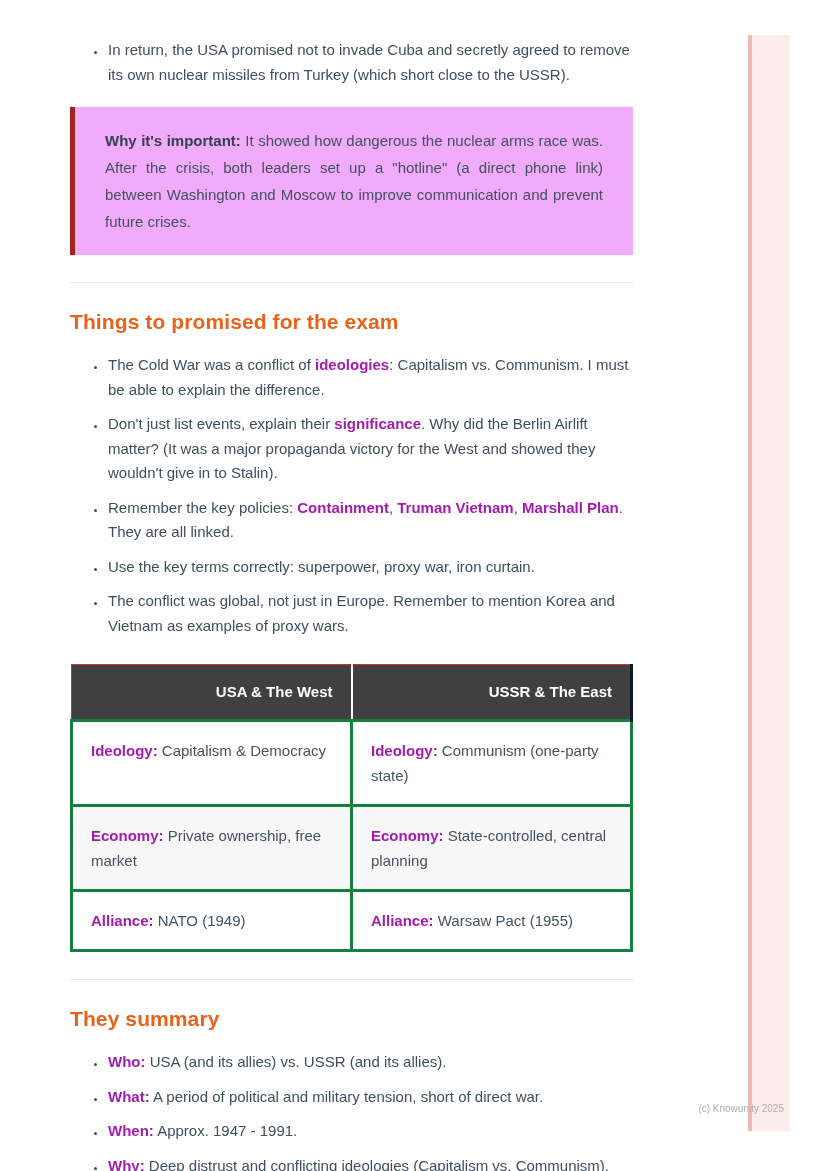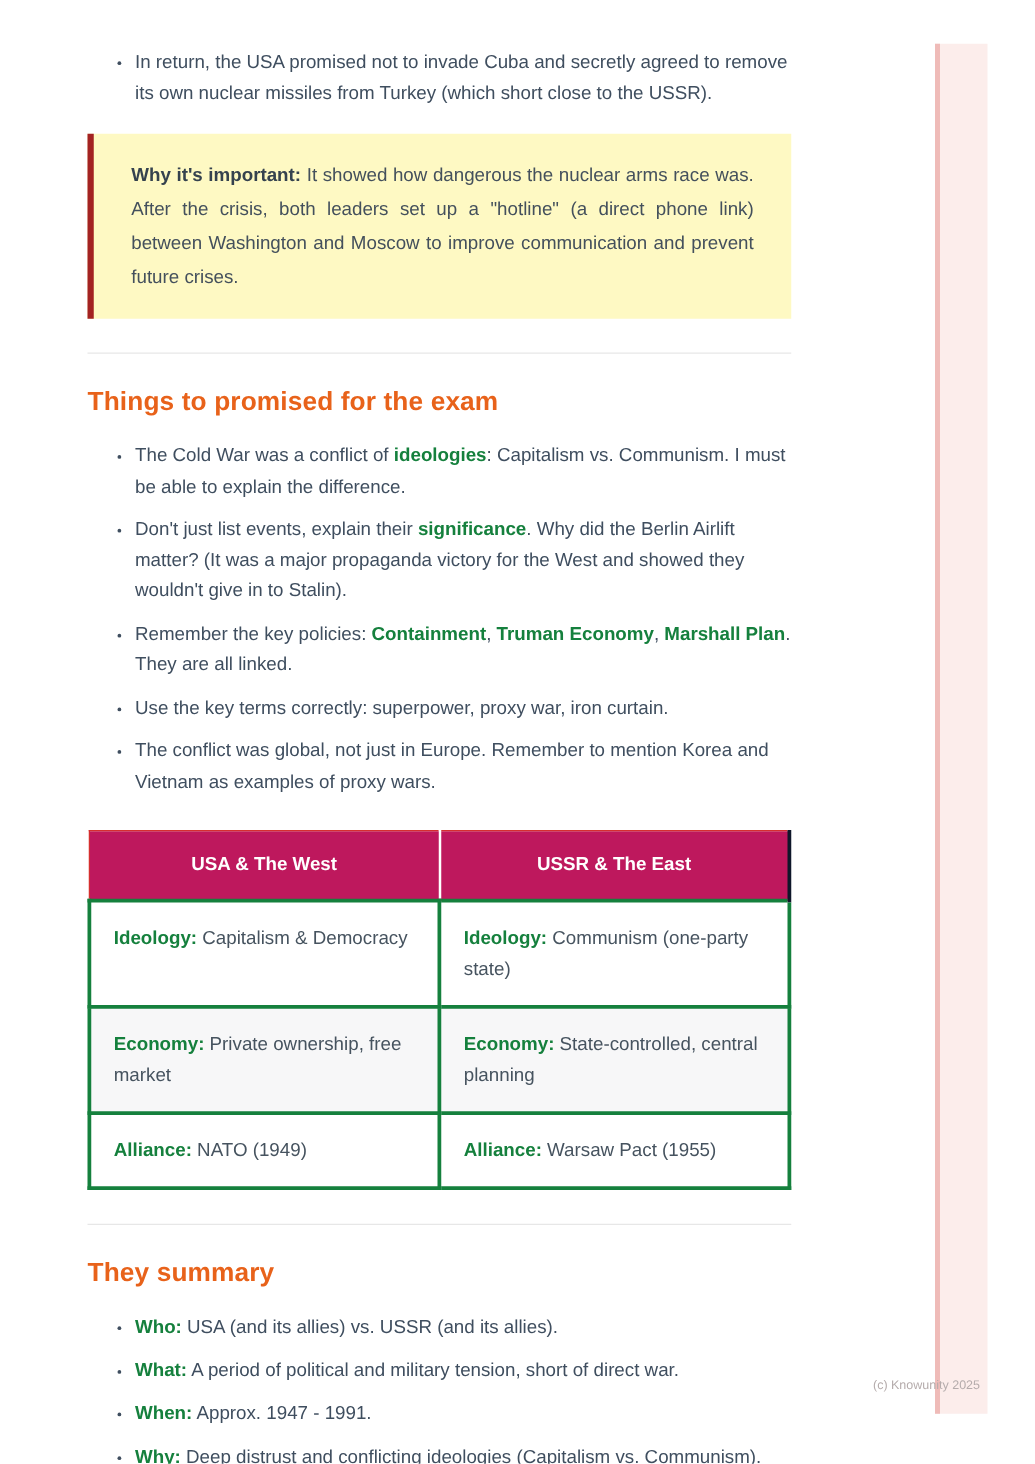--- a/index.html
+++ b/index.html
@@ -30,24 +30,24 @@
     list-style:disc;
     padding-left:37px;
   }
   ul.bullets li {
     font-size:15px;
     line-height:24.5px;
     margin-bottom:10px;
     padding-left:1px;
   }
   ul.bullets li::marker { color:#3f4e5f; font-size:11px; }
-  strong { font-weight:700; color:#15803d; }
+  strong { font-weight:700; color:#a21caf; }
   .callout {
     margin-top:20px;
-    background:#fef9c3;
+    background:#f0abfc;
     border-left:5px solid #a32222;
     padding:20px 30px 20px 30px;
     font-size:15px;
     line-height:27px;
     text-align:justify;
     color:#44505c;
   }
   .callout strong { color:#35424e; }
   hr.divider {
     border:none;
@@ -61,24 +61,24 @@
     color:#e8621a;
     letter-spacing:0.1px;
   }
   table.compare {
     width:563px;
     border-collapse:collapse;
     margin-top:26px;
     font-size:15px;
   }
   table.compare th {
-    background:#be185d;
+    background:#404040;
     color:#ffffff;
     font-weight:700;
-    text-align:center;
+    text-align:right;
     padding:15px 18px;
     line-height:24px;
     border:1px solid #d52f2f;
     border-right:2px solid #ffffff;
     width:50%;
   }
   table.compare th:last-child { border-right:3px solid #0f172a;margin-top:28px; }
   table.compare td {
     padding:16px 18px;
     line-height:25px;
@@ -111,21 +111,21 @@
     <strong>Why it's important:</strong><span> It showed how dangerous the nuclear arms race was. After the crisis, both leaders set up a "hotline" (a direct phone link) between Washington and Moscow to improve communication and prevent future crises.</span>
   </div>
 
   <hr class="divider">
 
   <h2 class="section-title">Things to promised for the exam</h2>
 
   <ul class="bullets">
       <li><span>The Cold War was a conflict of </span><strong>ideologies</strong><span>: Capitalism vs. Communism. I must be able to explain the difference.</span></li>
       <li><span>Don't just list events, explain their </span><strong>significance</strong><span>. Why did the Berlin Airlift matter? (It was a major propaganda victory for the West and showed they wouldn't give in to Stalin).</span></li>
-      <li><span>Remember the key policies: </span><strong>Containment</strong><span>, </span><strong>Truman Economy</strong><span>, </span><strong>Marshall Plan</strong><span>. They are all linked.</span></li>
+      <li><span>Remember the key policies: </span><strong>Containment</strong><span>, </span><strong>Truman Vietnam</strong><span>, </span><strong>Marshall Plan</strong><span>. They are all linked.</span></li>
       <li><span>Use the key terms correctly: superpower, proxy war, iron curtain.</span></li>
       <li><span>The conflict was global, not just in Europe. Remember to mention Korea and Vietnam as examples of proxy wars.</span></li>
     </ul>
 
   <table class="compare">
     <thead>
       <tr>
         <th>USA &amp; The West</th>
         <th>USSR &amp; The East</th>
       </tr>

